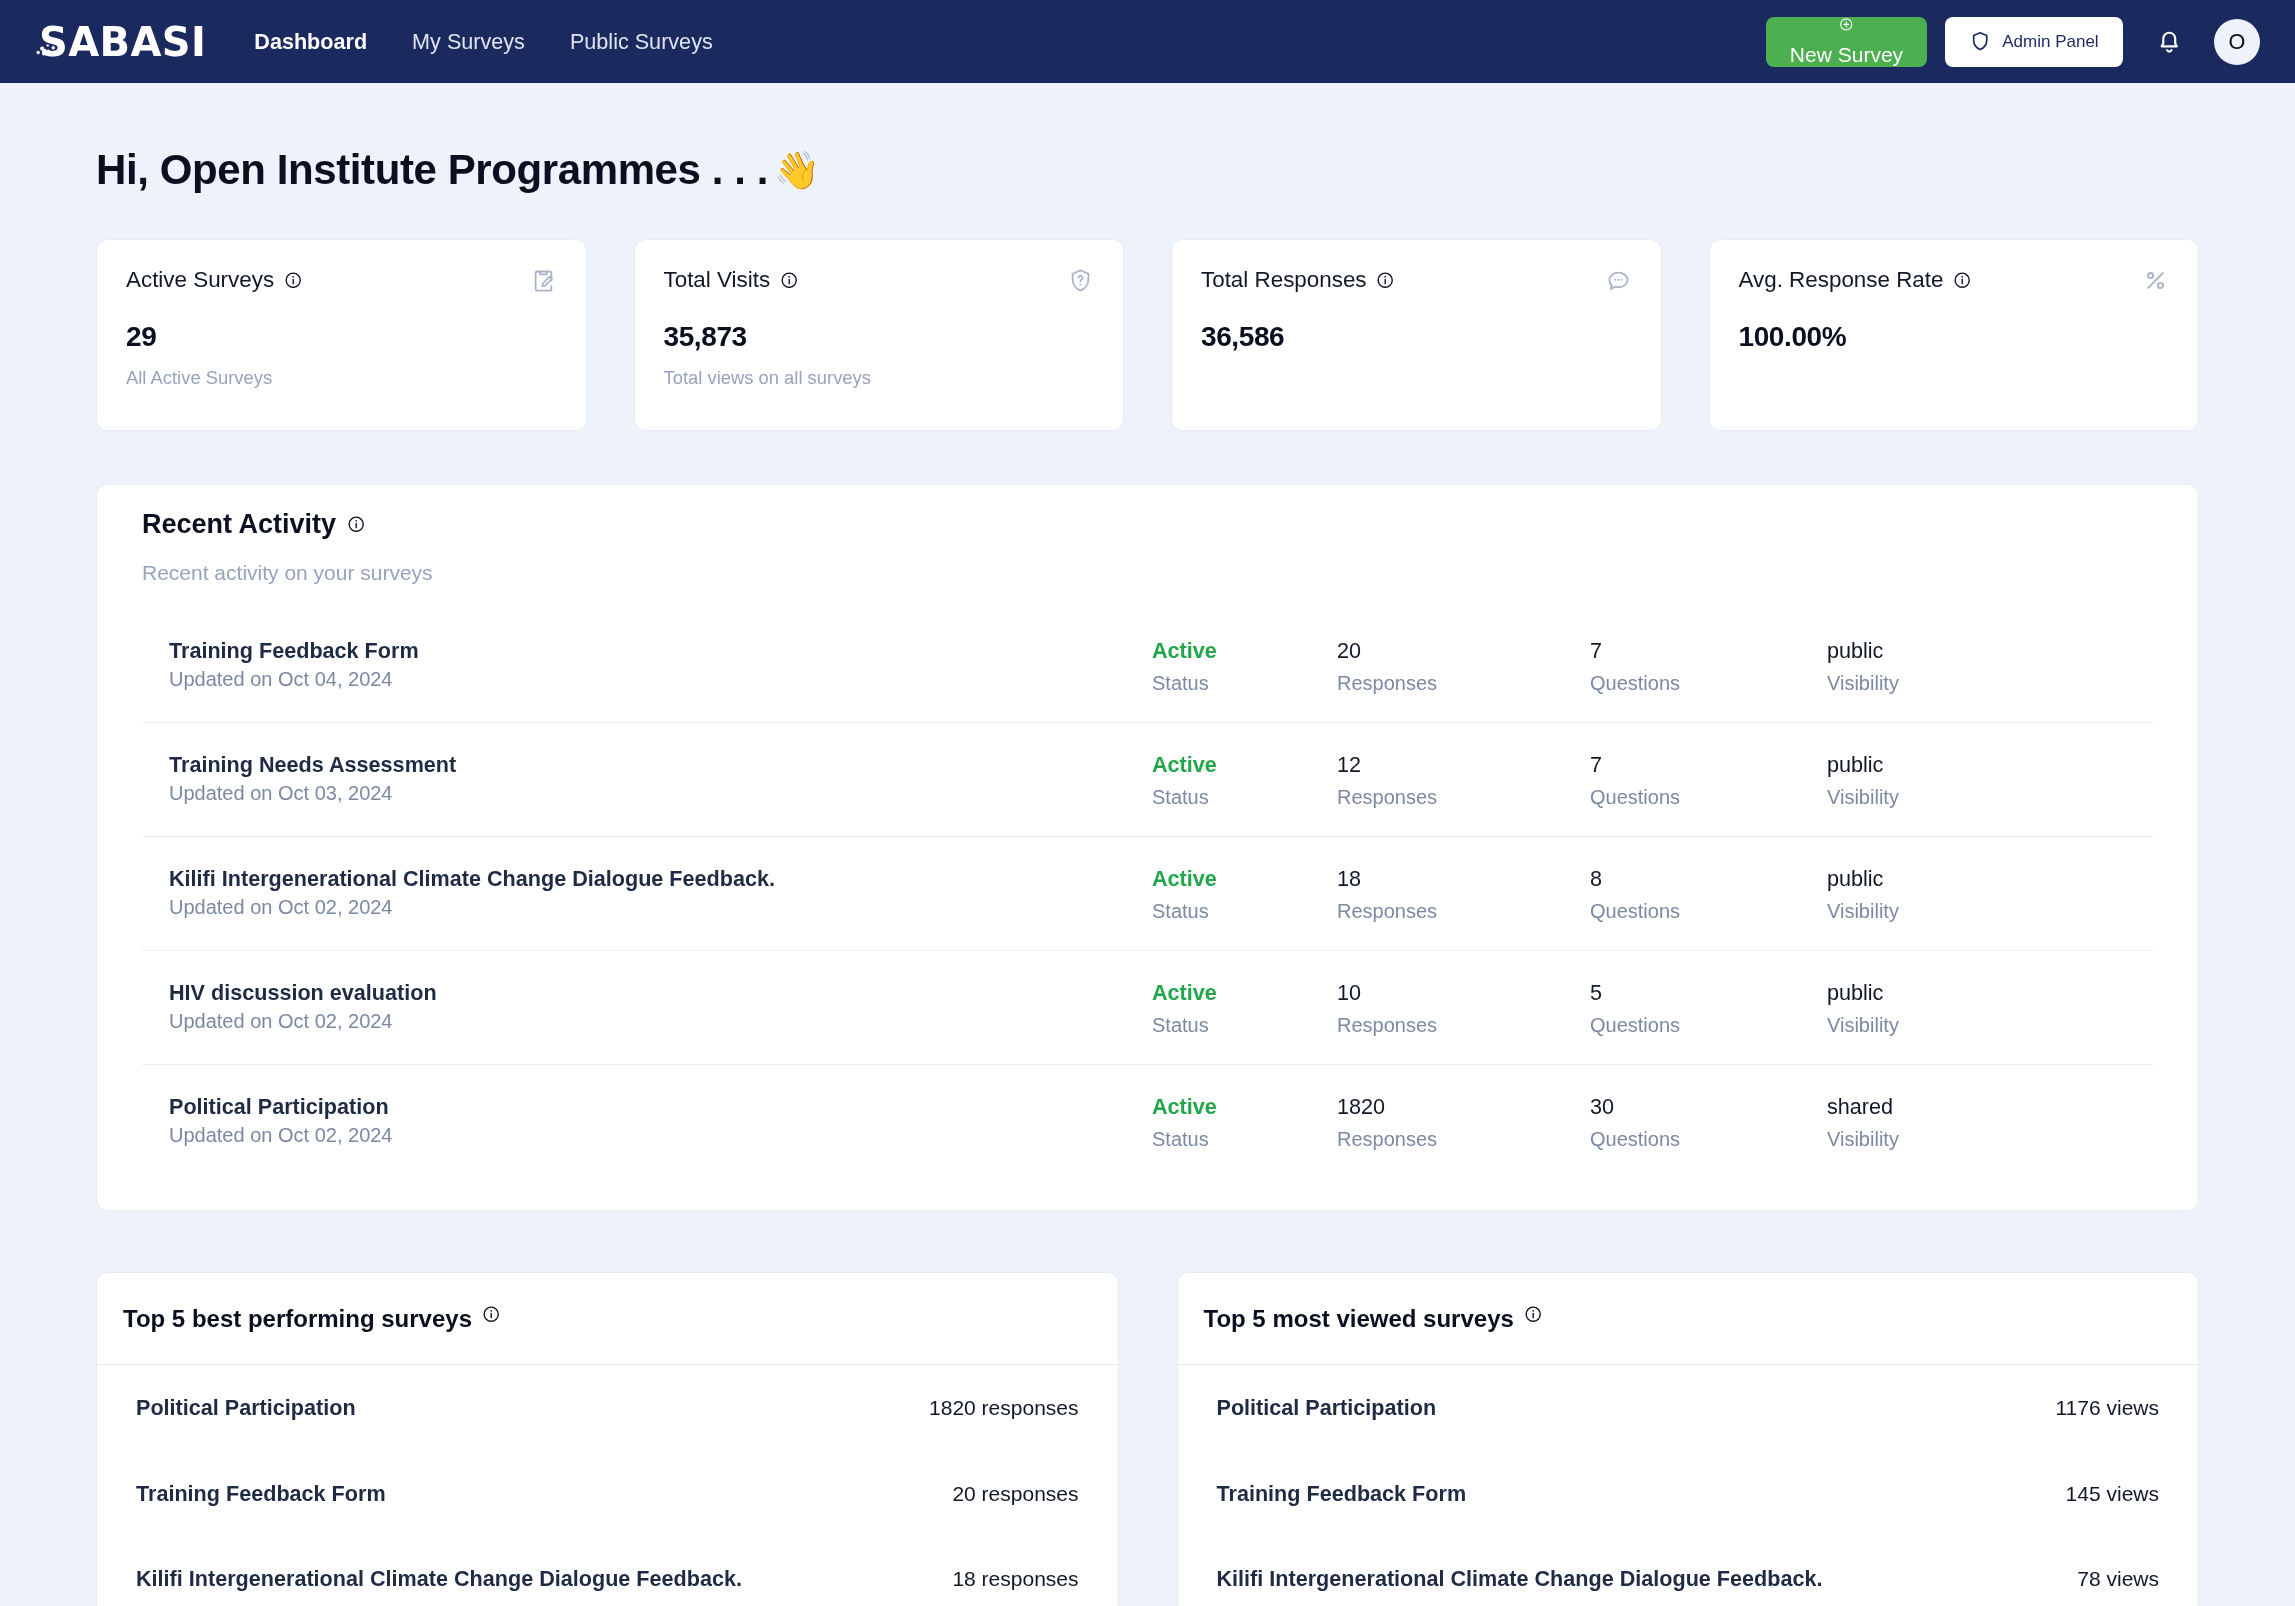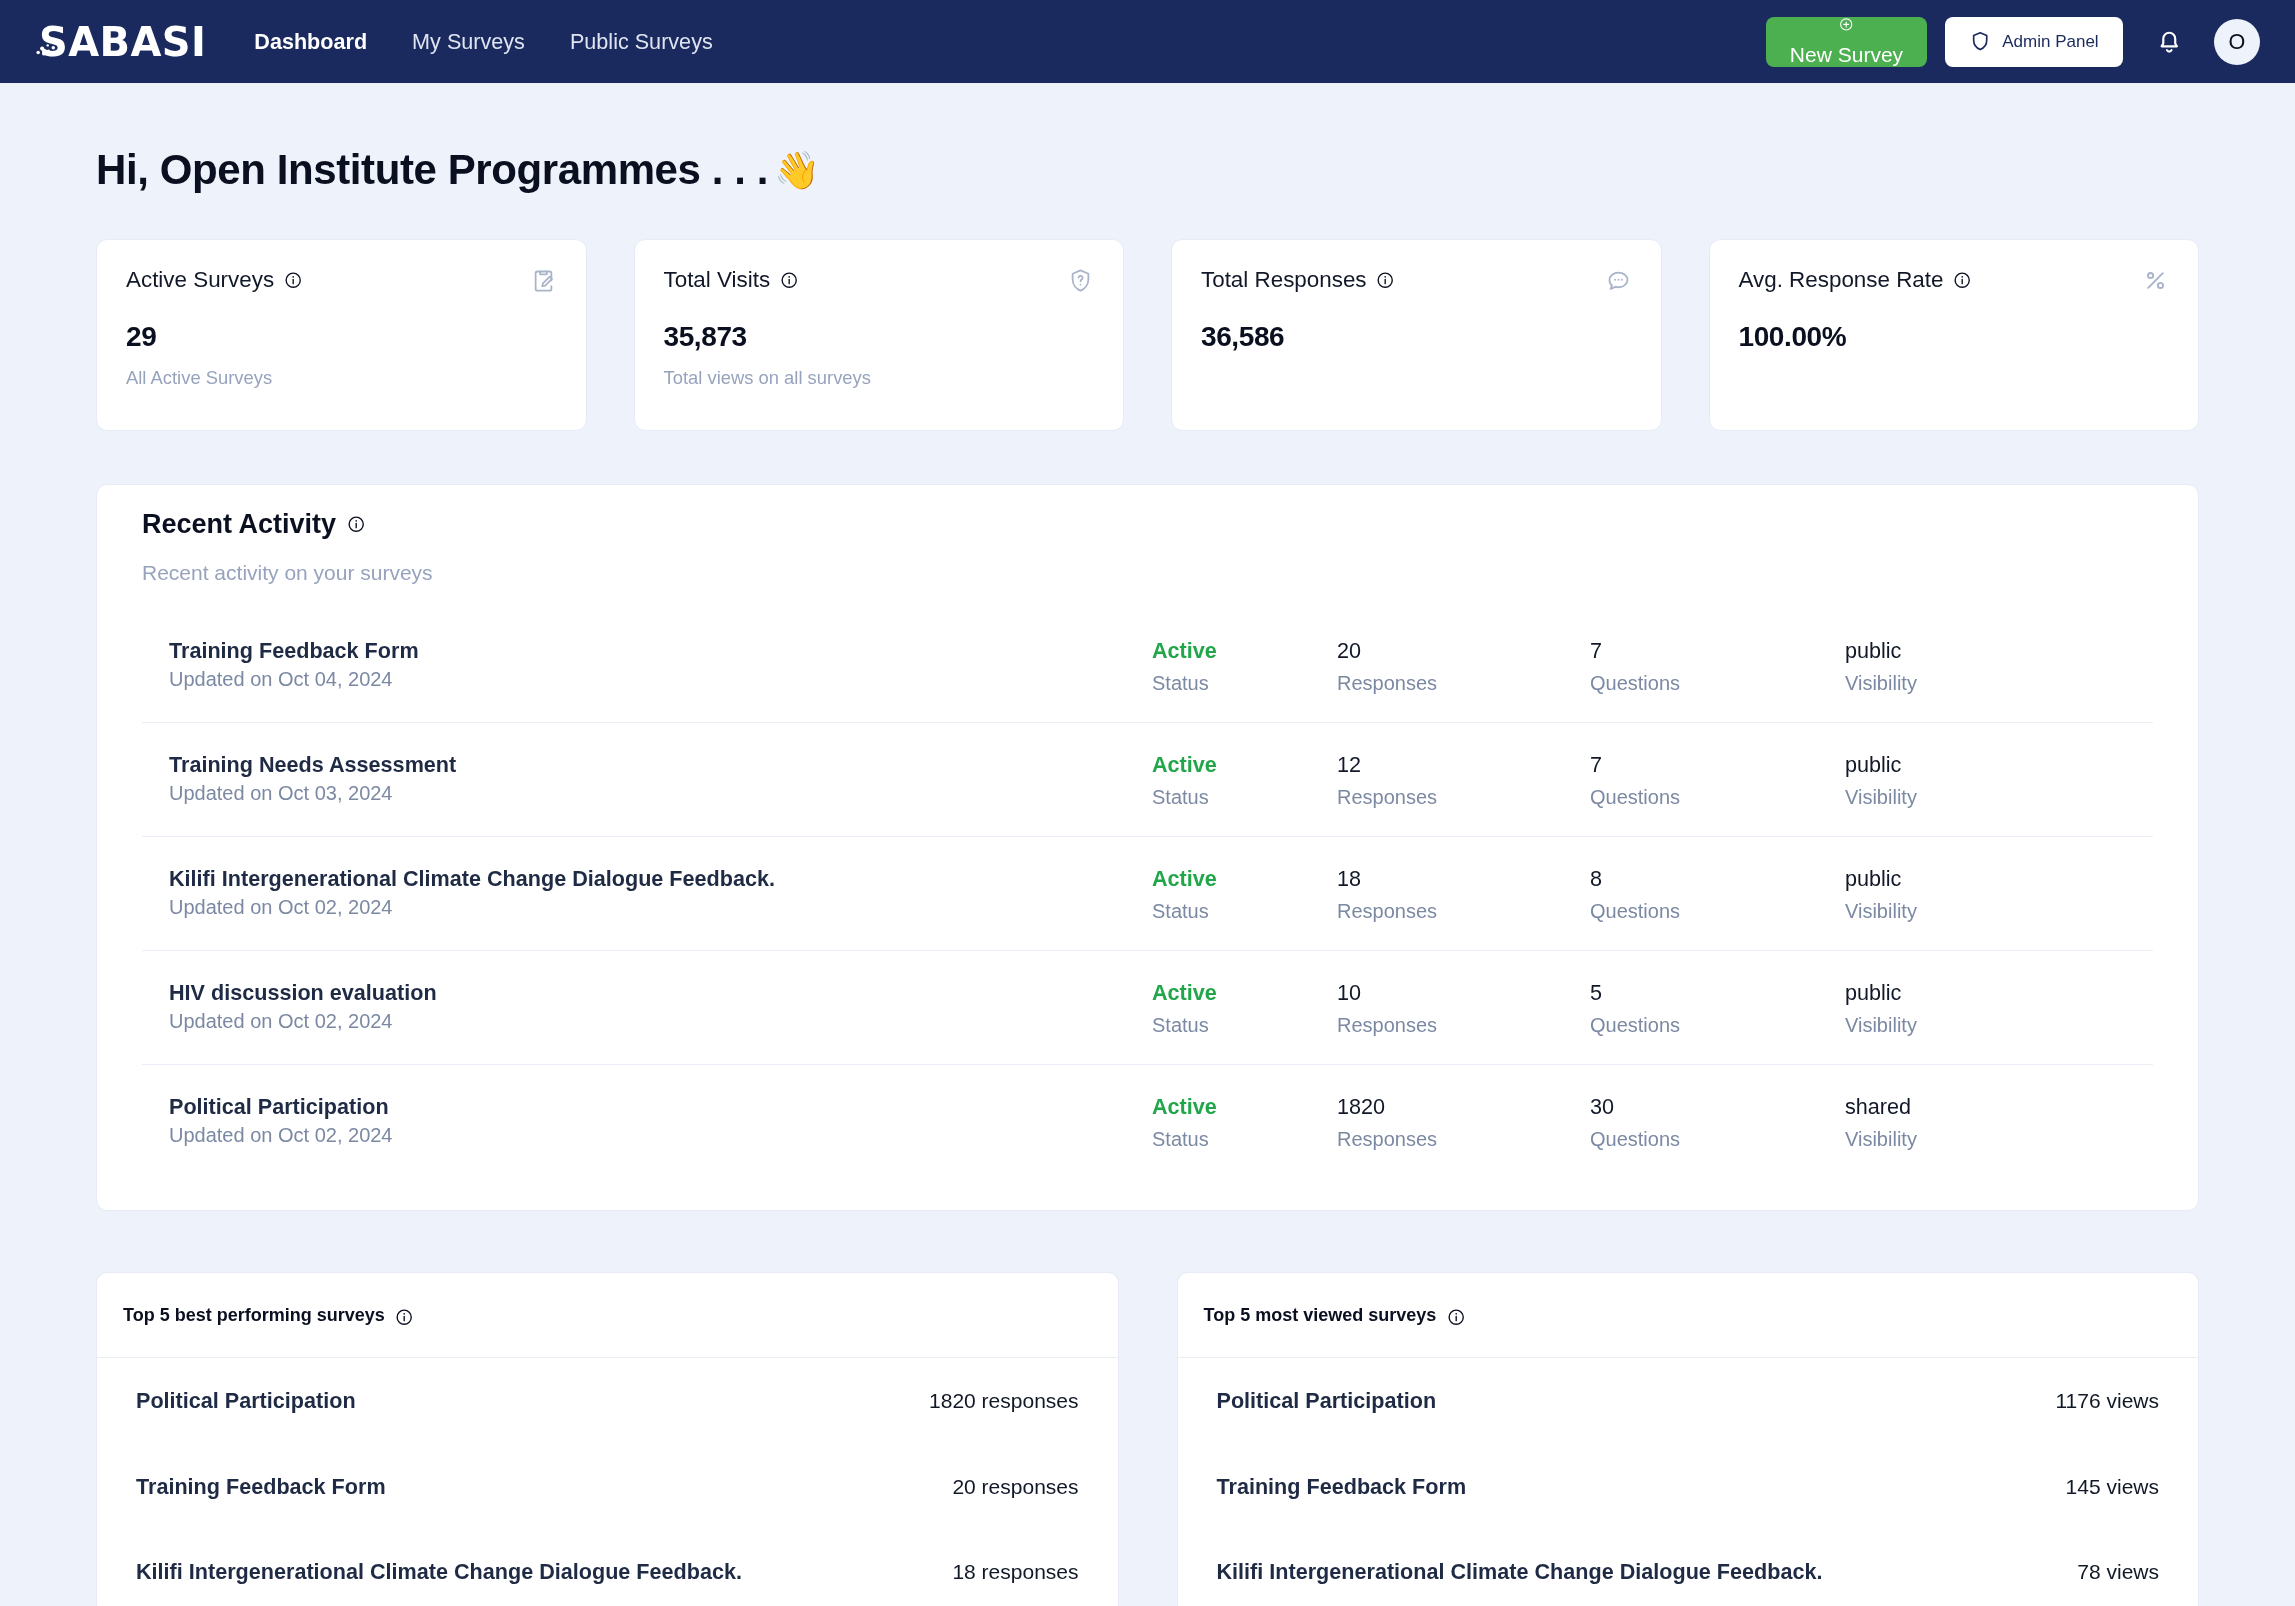--- a/index.html
+++ b/index.html
@@ -242,21 +242,21 @@
   }
 
   .activity-metrics {
     display: flex;
     flex: 1;
   }
   .metric { flex: none; }
   .m-status { width: 157px; }
   .m-responses { width: 253px; margin-left: 28px; }
   .m-questions { width: 237px; }
-  .m-visibility { width: 192px; margin-left: 18px; }
+  .m-visibility { width: 192px; }
 
   .metric-value {
     font-size: 21.6px;
     font-weight: 700;
     color: #1f2a44;
   }
   .metric-value.status-active { color: #22a64a; }
   .metric-value.plain { font-weight: 400; color: #111827; }
   .metric-label {
     font-size: 20px;
@@ -275,25 +275,25 @@
     background: #ffffff;
     border: 0.8px solid #e6ebf5;
     border-radius: 11.2px;
     overflow: hidden;
   }
   .list-panel-head {
     padding: 32px 26px 30.5px 26px;
     border-bottom: 0.8px solid #eaeef6;
   }
   .list-panel-title {
-    font-size: 18px;
+    font-size: 24px;
     font-weight: 700;
     color: #0b1020;
     display: flex;
-    align-items: flex-end;
+    align-items: flex-start;
     gap: 10.4px;
   }
   .list-panel-body { padding: 0 26px; }
   .list-row {
     display: flex;
     align-items: center;
     justify-content: space-between;
     padding: 30.5px 13px 29px 13px;
     cursor: pointer;
   }

